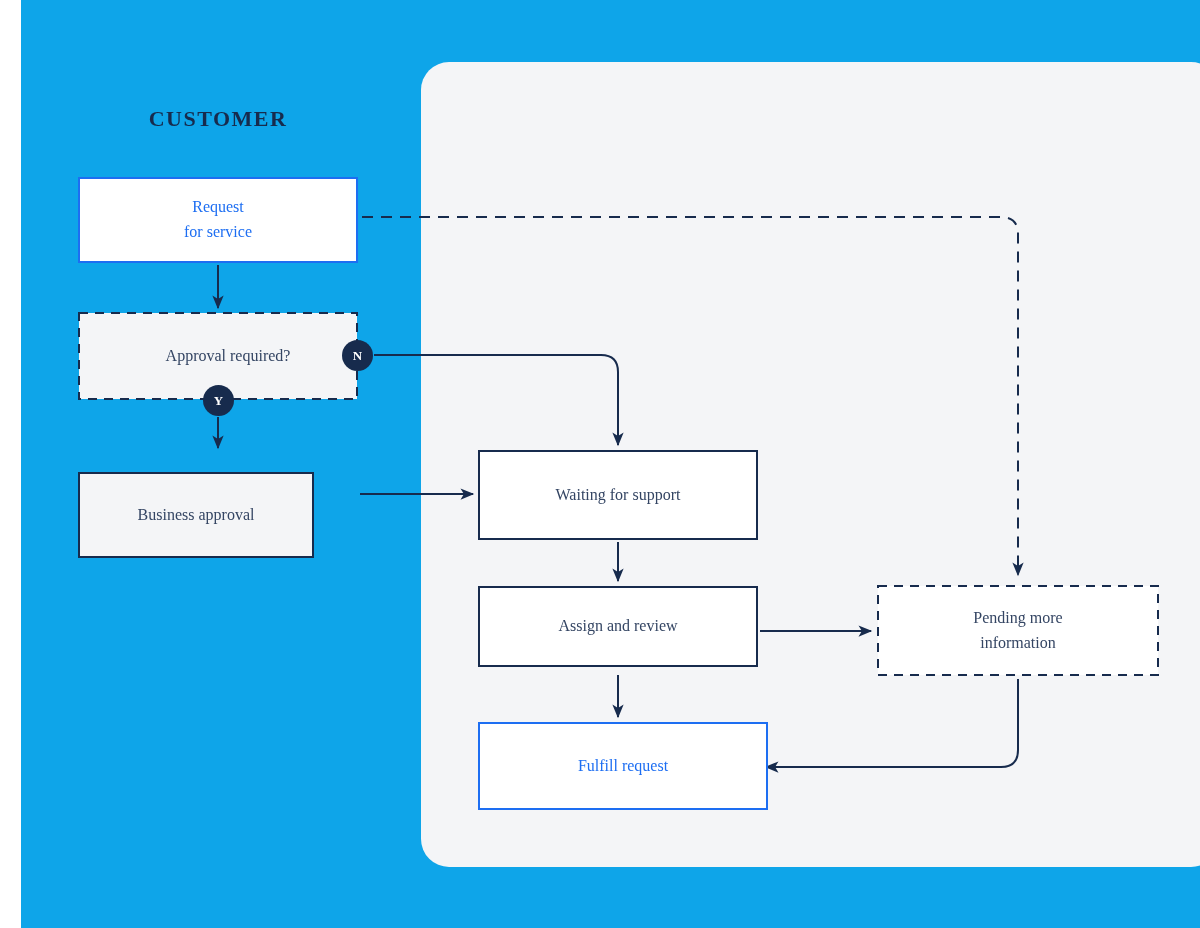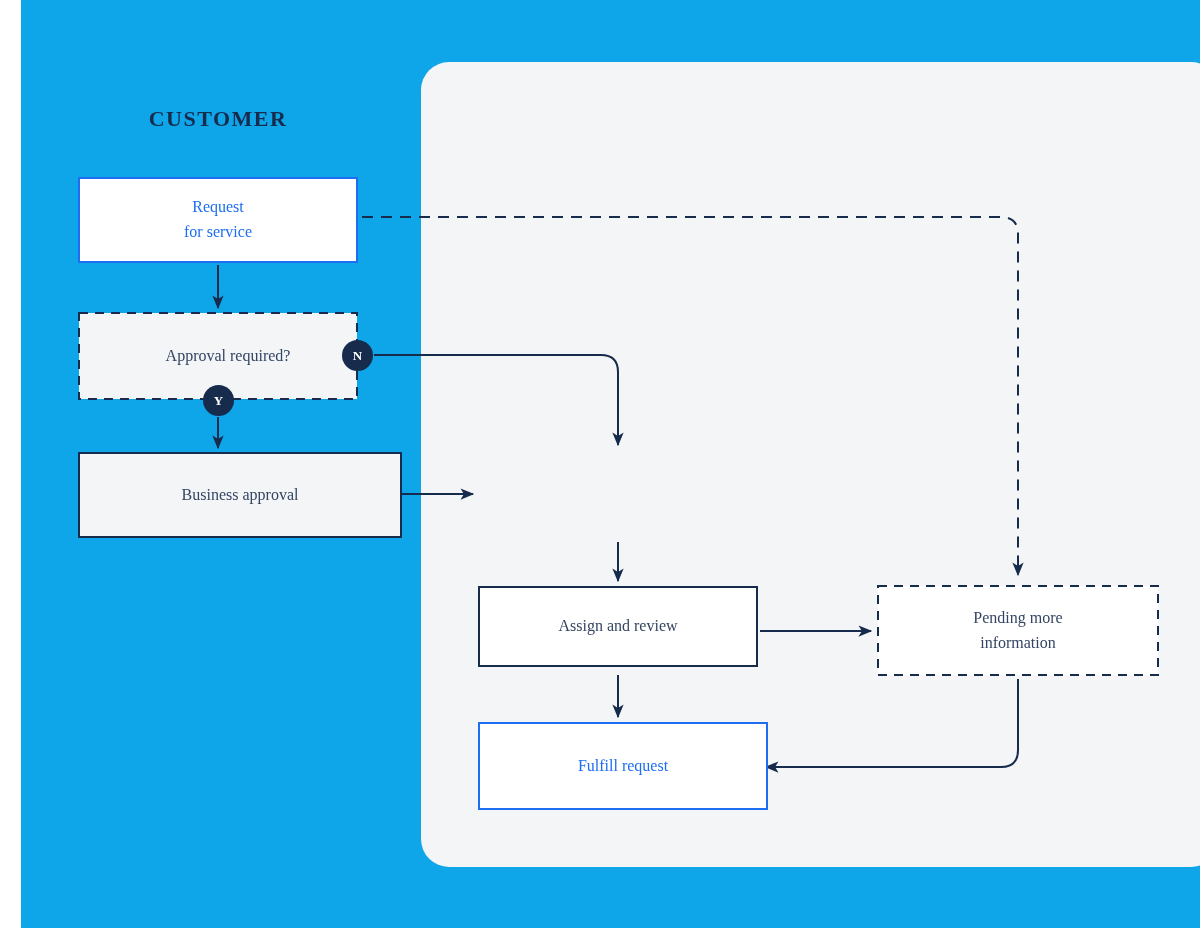--- a/index.html
+++ b/index.html
@@ -98,22 +98,23 @@
     <path d="M739,631 L850,631" fill="none" stroke="#172B4D" stroke-width="2" marker-end="url(#arrowhead)"></path>
     <path d="M341,217 L980,217 Q997,217 997,234 L997,575" fill="none" stroke="#172B4D" stroke-width="2" stroke-dasharray="11 8" marker-end="url(#arrowhead)"></path>
     <path d="M997,679 L997,750 Q997,767 980,767 L745,767" fill="none" stroke="#172B4D" stroke-width="2" marker-end="url(#arrowhead)"></path>
   </svg>
 
   <div class="node blue-outline" style="left:57px; top:177px; width:280px; height:86px;">Request
 for service</div>
 
   <div class="node ghost" style="left:67px; top:312px; width:280px; height:88px;">Approval required?</div>
 
-  <div class="node solid-navy gray-fill" style="left:57px; top:452px; width:324px; height:86px;">Business approval</div>
+  <div class="node solid-navy gray-fill" style="left:57px; top:472px; width:236px; height:86px;">Business approval</div>
 
+  <div class="node solid-navy" style="left:457px; top:450px; width:280px; height:90px;">Waiting for support</div>
 
   <div class="node solid-navy" style="left:457px; top:586px; width:280px; height:81px;">Assign and review</div>
 
   <div class="node blue-outline" style="left:457px; top:722px; width:290px; height:88px;">Fulfill request</div>
 
   <div class="node ghost" style="left:856px; top:585px; width:282px; height:91px;">Pending more
 information</div>
 
   <div class="badge" style="left:321px; top:340px;">N</div>
   <div class="badge" style="left:182px; top:385px;">Y</div>

